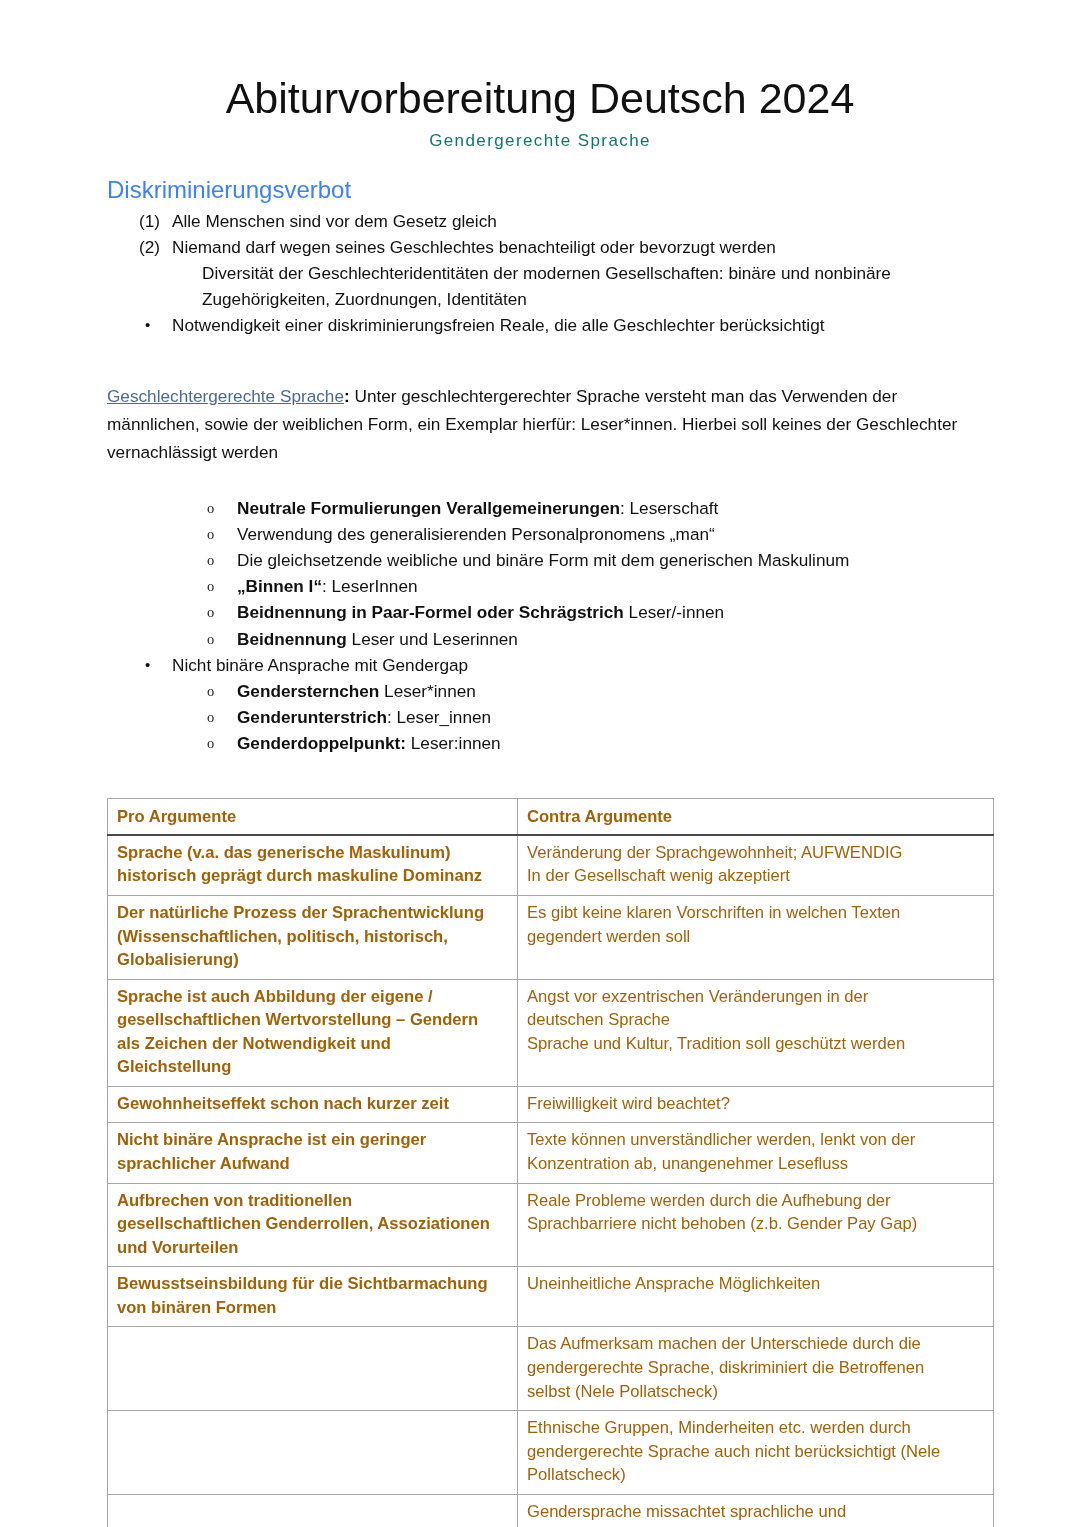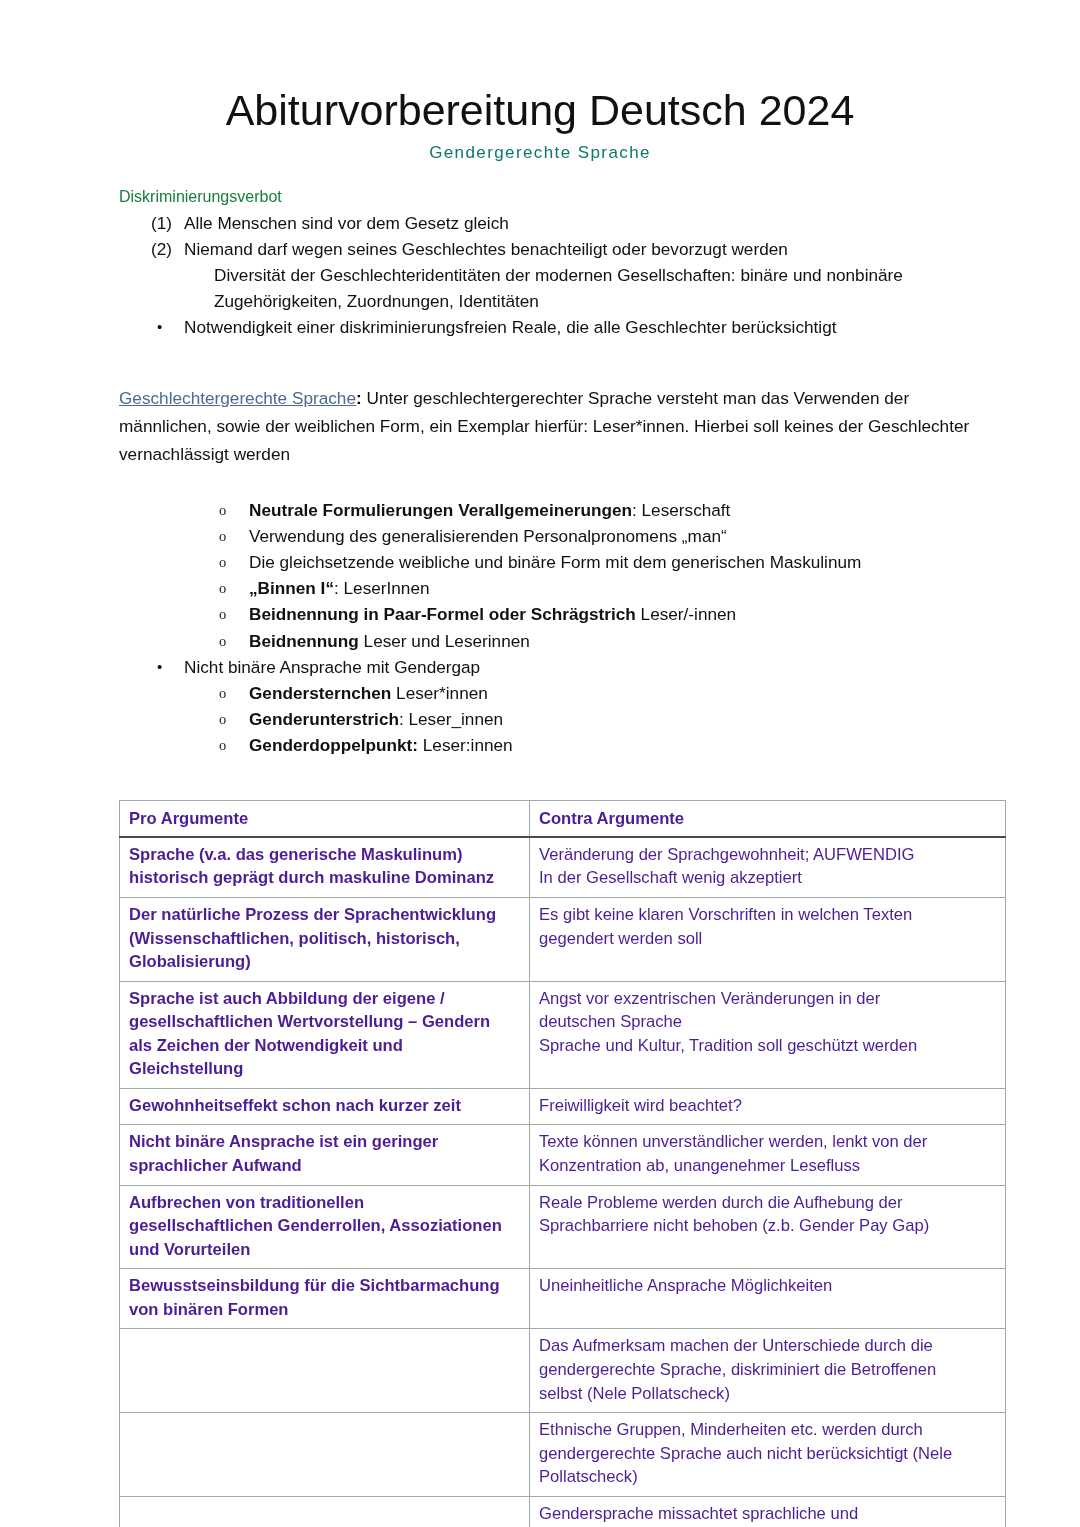--- a/index.html
+++ b/index.html
@@ -13,21 +13,21 @@
     color: #000000;
     position: relative;
     overflow: hidden;
   }
 
   .page {
     position: absolute;
     left: 0; top: 0;
     width: 1080px;
     height: 1359px;
-    padding: 16px;
+    padding: 4px;
   }
 
   
   .title-block { text-align: center; padding-top: 72px; }
   .doc-title {
     font-size: 43px;
     font-weight: 400;
     line-height: 1.06;
     letter-spacing: 0px;
     color: #111111;
@@ -41,22 +41,22 @@
   }
 
   
   .content {
     padding-left: 103px;
     padding-right: 92px;
     margin-top: 24px;
   }
 
   .section-heading {
-    color: #15803d;
-    font-size: 16px;
+    color: #3b82f6;
+    font-size: 24px;
     font-weight: 400;
     line-height: 1.25;
     margin: 0 0 3px 0;
   }
 
   
   ul, ol { margin: 0; padding: 0; list-style: none; }
 
   .num-list { margin-left: 32px; }
   .num-item {
@@ -157,21 +157,21 @@
   }
   table.arg-table col.c1 { width: 410px; }
   table.arg-table col.c2 { width: 476px; }
 
   table.arg-table th,
   table.arg-table td {
     border: 1px solid #a6a6a6;
     vertical-align: top;
     padding: 5px 9px 7px 9px;
     line-height: 1.42;
-    color: #4c1d95;
+    color: #a16207;
   }
   table.arg-table thead th {
     font-weight: 700;
     text-align: left;
     border-bottom: 2.5px solid #4a4a4a;
     padding-top: 6px;
     padding-bottom: 5px;
   }
   table.arg-table td.pro {
     font-weight: 700;

